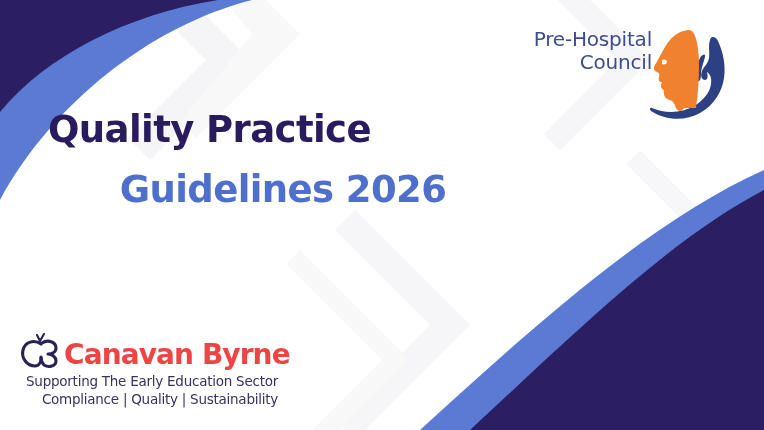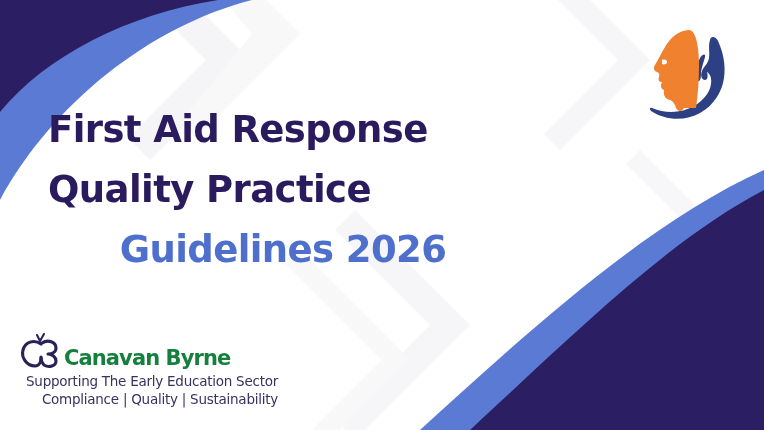--- a/index.html
+++ b/index.html
@@ -91,22 +91,22 @@
     height: 40px;
   }
   #cb-mark {
     width: 44px;
     height: 38px;
     flex: 0 0 44px;
   }
   #cb-name {
     font-family: "DejaVu Sans", sans-serif;
     font-weight: bold;
-    font-size: 21px;
-    color: #15803d;
+    font-size: 28px;
+    color: #ef4444;
     letter-spacing: -0.9px;
     line-height: 1;
     margin-left: 2px;
     margin-bottom: 1px;
     white-space: nowrap;
   }
   .cb-tag {
     display: block;
     font-family: "DejaVu Sans", sans-serif;
     font-size: 13.5px;
@@ -140,20 +140,22 @@
     <path fill="#2B1E63" d="M 0,0 L 218,0 C 128,14 46,56 0,112 Z"></path>
 
     <path fill="#5B7AD4" d="M 764,170 L 764,430 L 420,430 C 530,330 648,222 764,170 Z"></path>
 
     <path fill="#2B1E63" d="M 764,190 L 764,430 L 470,430 C 572,336 668,240 764,190 Z"></path>
   </svg>
 
   <div id="phecc-logo">
 
     <div id="phecc-wordmark">
+      <span class="phecc-line">Pre-Hospital</span>
+      <span class="phecc-line">Council</span>
     </div>
 
     <svg id="phecc-mark" viewBox="0 0 96 112">
 
       <path fill="#2E4084" d="M 62,18
                C 60,24 62,30 61,36
                C 60,42 56,44 54,49
                C 52,54 54,58 57,58
                C 60,58 60,54 59,50
                C 62,52 64,56 63,62
@@ -184,21 +186,20 @@
                L 48,86
                C 50,72 51,58 51,44
                C 51,28 49,14 44,9
                C 43,8 41,8 40,8 Z"></path>
 
       <path fill="#FFFFFF" d="M 14,38 C 17,37 19,38 19,40 C 19,42 16,43 14,42 Z"></path>
     </svg>
   </div>
 
   <div id="title-block">
-    <span class="title-line navy">First Aid Response</span>
     <span class="title-line navy">Quality Practice</span>
     <span class="title-line blue">Guidelines 2026</span>
   </div>
 
   <div id="cb-logo">
     <div id="cb-top">
       <svg id="cb-mark" viewBox="0 0 44 38">
 
         <path fill="none" stroke="#2A2257" stroke-width="2.1" stroke-linecap="round" d="M 19,3 L 22,9 L 26,2"></path>
 

